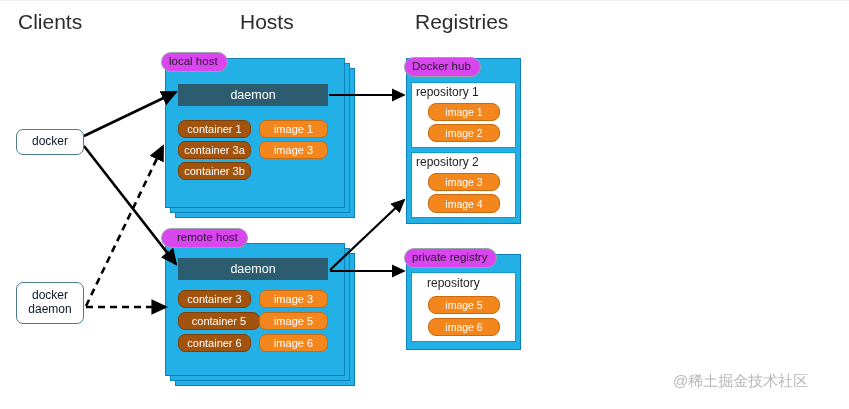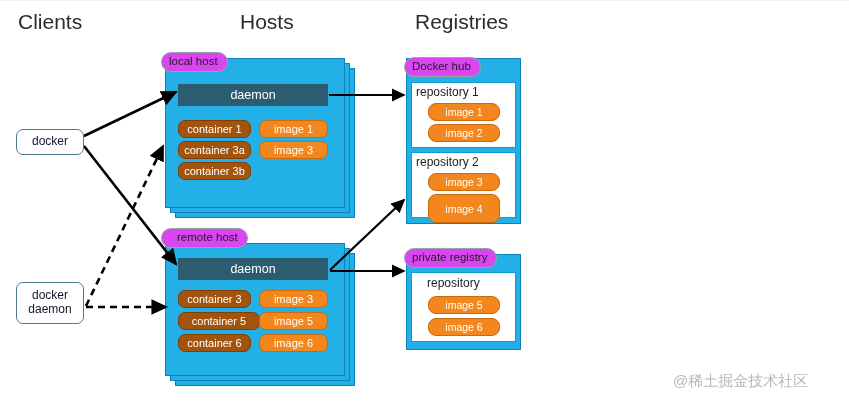--- a/index.html
+++ b/index.html
@@ -273,21 +273,21 @@
   </div>
   <div class="reg-chip" style="left:428px; top:124px; width:72px; height:18px;">
     <span>image 2</span>
   </div>
 
   <div class="repo-box" style="left:411px; top:152px; width:105px; height:66px;"></div>
   <div class="repo-label" style="left:416px; top:155px;">repository 2</div>
   <div class="reg-chip" style="left:428px; top:173px; width:72px; height:18px;">
     <span>image 3</span>
   </div>
-  <div class="reg-chip" style="left:428px; top:194px; width:72px; height:29px;">
+  <div class="reg-chip" style="left:428px; top:194px; width:72px; height:19px;">
     <span>image 4</span>
   </div>
 
   <div class="registry-box" style="left:406px; top:254px; width:115px; height:96px;"></div>
   <div class="host-tab" style="left:404px; top:248px;">
     <span>private registry</span>
   </div>
 
   <div class="repo-box" style="left:411px; top:272px; width:105px; height:70px;"></div>
   <div class="repo-label" style="left:416px; top:276px;padding-left:11px;">repository</div>

